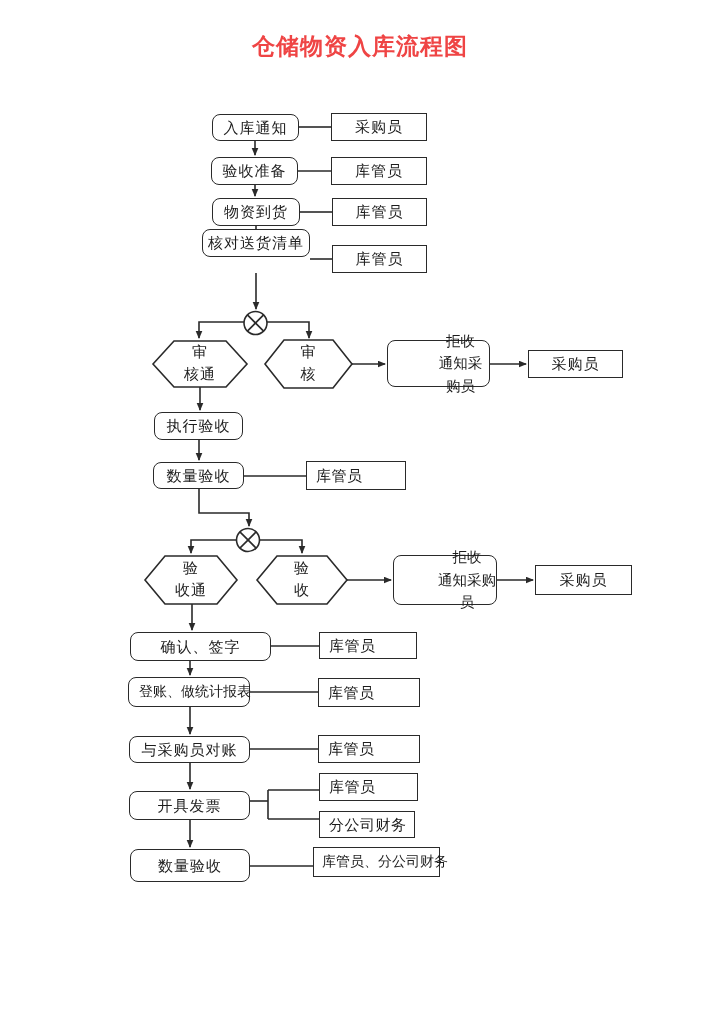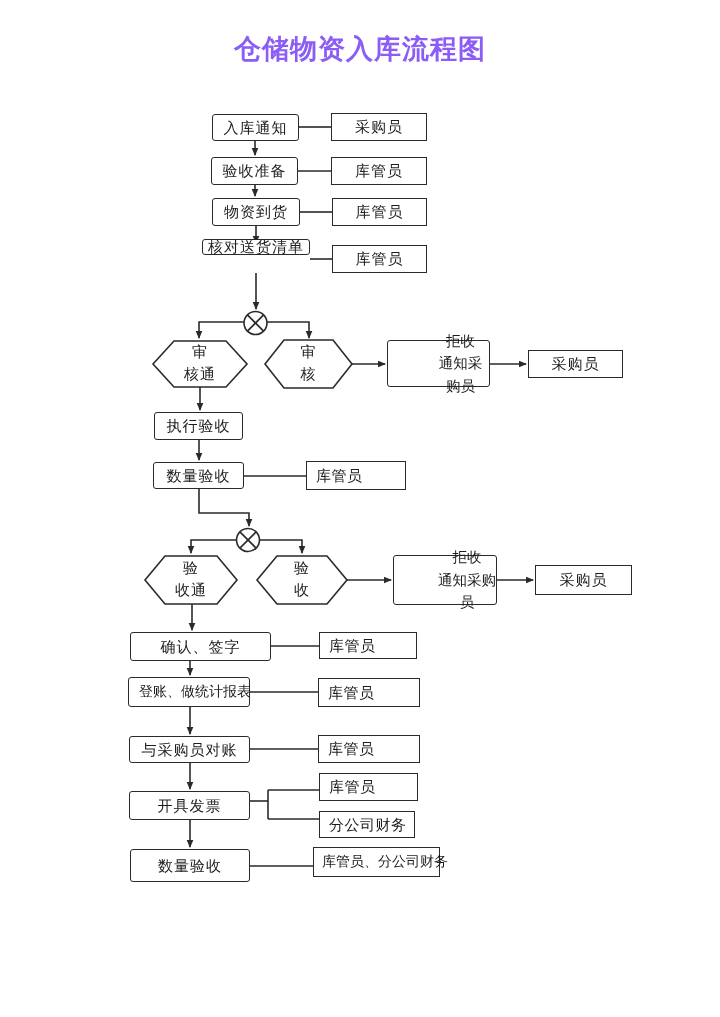--- a/index.html
+++ b/index.html
@@ -2,28 +2,28 @@
 <html><head>
 <meta charset="utf-8">
 <style>
   html,body{margin:0;padding:0;background:#ffffff;}
   .page{
     position:relative;width:720px;height:1017px;background:#ffffff;overflow:hidden;
     font-family:"Liberation Serif","DejaVu Serif",serif;color:#1c1c1c;
   }
   .title{
     position:absolute;top:31px;left:0;width:720px;text-align:center;
-    font-size:27px;font-weight:bold;letter-spacing:1px;color:#8b5cf6;
+    font-size:23px;font-weight:bold;letter-spacing:1px;color:#ef4444;
   }
   .node{
     position:absolute;box-sizing:border-box;background:#fff;border:1.6px solid #2a2a2a;
     display:flex;align-items:center;justify-content:center;
     font-size:15px;letter-spacing:1px;line-height:1.2;white-space:nowrap;
   }
-  .round{border-radius:3px;}
+  .round{border-radius:8px;}
   .leftal{justify-content:flex-start;padding-left:9px;letter-spacing:0.5px;}
   .small{font-size:14px;letter-spacing:0;padding-left:12px;}
   .reject{
     white-space:pre-line;text-align:center;line-height:1.55;font-size:14.5px;letter-spacing:0;padding-left:44px;
   }
   .hexlabel{
     position:absolute;display:flex;align-items:center;justify-content:center;
     text-align:center;font-size:15px;line-height:1.45;white-space:pre-line;letter-spacing:1px;
   }
   svg.wires{position:absolute;left:0;top:0;}
@@ -109,21 +109,21 @@
 
   <div class="node round" style="left:212px;top:114px;width:87px;height:27px">
     <span>入库通知</span>
   </div>
   <div class="node round" style="left:211px;top:157px;width:87px;height:28px">
     <span>验收准备</span>
   </div>
   <div class="node round" style="left:212px;top:198px;width:88px;height:28px">
     <span>物资到货</span>
   </div>
-  <div class="node round" style="left:202px;top:239px;width:108px;height:16px">
+  <div class="node round" style="left:202px;top:229px;width:108px;height:28px">
     <span>核对送货清单</span>
   </div>
   <div class="node round" style="left:154px;top:412px;width:89px;height:28px">
     <span>执行验收</span>
   </div>
   <div class="node round" style="left:153px;top:462px;width:91px;height:27px">
     <span>数量验收</span>
   </div>
   <div class="node round" style="left:130px;top:632px;width:141px;height:29px">
     <span>确认、签字</span>

